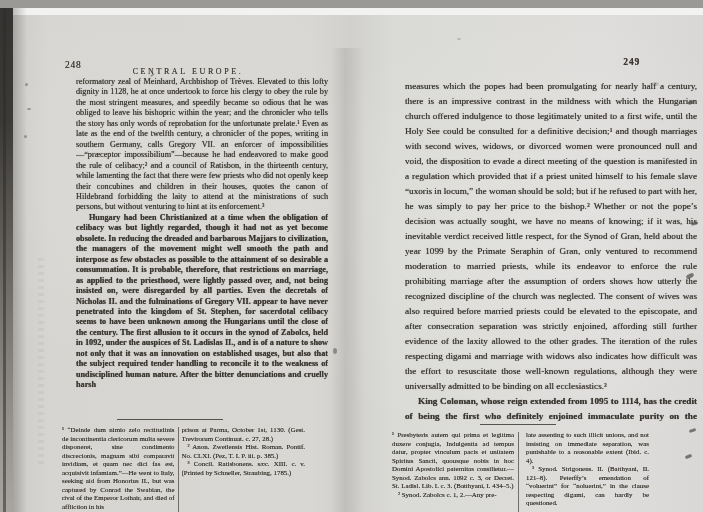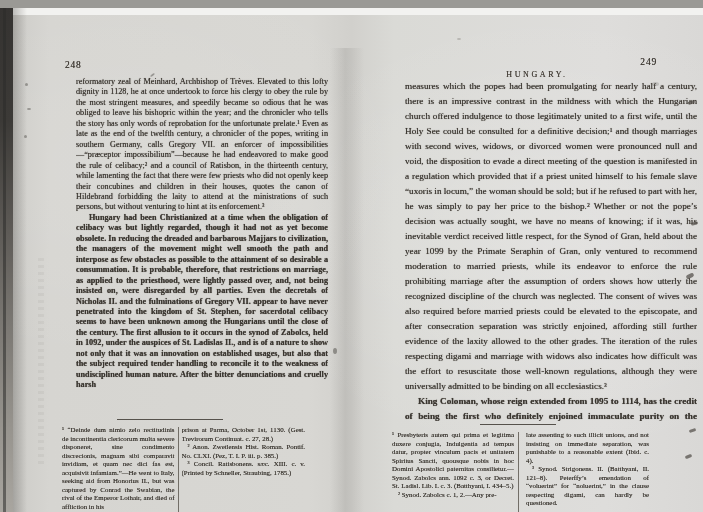--- a/index.html
+++ b/index.html
@@ -24,21 +24,21 @@
     background:repeating-linear-gradient(to bottom,#5a564f 0 3px,transparent 3px 7px);}
 
   .pg{position:absolute;color:#38342f;}
   .pg-left{left:62px;top:52px;width:252px;height:458px;}
   .pg-right{left:391px;top:50px;width:292px;height:462px;}
 
   .head{position:absolute;top:0;left:0;width:100%;text-align:center;}
   .runtitle{font-size:8px;letter-spacing:2.6px;color:#464039;text-shadow:0 0 .6px rgba(60,54,47,.8);}
   .pagenum{position:absolute;top:0;font-size:9.5px;letter-spacing:.8px;color:#3c3832;text-shadow:0 0 .6px rgba(60,54,47,.8);}
   .pg-left .pagenum{left:3px;}
-  .pg-right .pagenum{right:26px;top:-1px;}
+  .pg-right .pagenum{right:43px;top:-1px;font-weight:bold;}
   .pg-right .head{top:5px;}
 
   .bodytext{position:absolute;left:14px;overflow:hidden;text-align:justify;
     text-shadow:0 0 .7px rgba(58,52,46,.85);color:#3a3630;}
   .pg-left .bodytext{top:17px;width:252px;height:340px;font-size:8.2px;line-height:10.45px;}
   .pg-right .bodytext{top:21px;width:292px;height:342px;font-size:9.2px;line-height:15px;}
   .bodytext p{margin:0;}
   .bodytext p.indent{text-indent:13px;font-weight:bold;}
 
   .fnrule{position:absolute;height:1px;background:#56524c;}
@@ -68,43 +68,43 @@
 <div class="scan">
   <div class="top-edge"></div>
   <div class="binding-edge"></div>
   <div class="binding-line"></div>
   <div class="binding-fade"></div>
   <div class="gutter-shadow"></div>
   <div class="ghost-text"></div>
 
   <div class="pg pg-left">
     <span class="pagenum">248</span>
+    <div class="head">
+      <span class="runtitle">CENTRAL EUROPE.</span>
+    </div>
     <div class="bodytext">
       <p>reformatory zeal of Meinhard, Archbishop of Trèves.  Elevated to this lofty dignity in 1128, he at once undertook to force his clergy to obey the rule by the most stringent measures, and speedily became so odious that he was obliged to leave his bishopric within the year; and the chronicler who tells the story has only words of reprobation for the unfortunate prelate.¹  Even as late as the end of the twelfth century, a chronicler of the popes, writing in southern Germany, calls Gregory VII. an enforcer of impossibilities—“præceptor impossibilium”—because he had endeavored to make good the rule of celibacy;² and a council of Ratisbon, in the thirteenth century, while lamenting the fact that there were few priests who did not openly keep their concubines and children in their houses, quotes the canon of Hildebrand forbidding the laity to attend at the ministrations of such persons, but without venturing to hint at its enforcement.³</p>
       <p class="indent">Hungary had been Christianized at a time when the obligation of celibacy was but lightly regarded, though it had not as yet become obsolete.  In reducing the dreaded and barbarous Majjars to civilization, the managers of the movement might well smooth the path and interpose as few obstacles as possible to the attainment of so desirable a consummation.  It is probable, therefore, that restrictions on marriage, as applied to the priesthood, were lightly passed over, and, not being insisted on, were disregarded by all parties.  Even the decretals of Nicholas II. and the fulminations of Gregory VII. appear to have never penetrated into the kingdom of St. Stephen, for sacerdotal celibacy seems to have been unknown among the Hungarians until the close of the century.  The first allusion to it occurs in the synod of Zabolcs, held in 1092, under the auspices of St. Ladislas II., and is of a nature to show not only that it was an innovation on established usages, but also that the subject required tender handling to reconcile it to the weakness of undisciplined human nature.  After the bitter denunciations and cruelly harsh</p>
     </div>
     <div class="fnrule"></div>
     <div class="fns">
       <div class="fncol c1">
         <p>¹ “Deinde dum nimio zelo rectitudinis de incontinentia clericorum multa severe disponeret, sine condimento discrecionis, magnam sibi comparavit invidiam, et quam nec dici fas est, acquisivit infamiam.”—He went to Italy, seeking aid from Honorius II., but was captured by Conrad the Swabian, the rival of the Emperor Lothair, and died of affliction in his</p>
       </div>
       <div class="fndivider"></div>
       <div class="fncol c2">
         <p>prison at Parma, October 1st, 1130. (Gest. Trevirorum Continuat. c. 27, 28.)</p>
         <p>² Anon. Zwetlensis Hist. Roman. Pontif. No. CLXI. (Pez, T. I. P. iii. p. 385.)</p>
         <p>³ Concil. Ratisbonens. sæc. XIII. c. v. (Printed by Schneller, Straubing, 1785.)</p>
       </div>
     </div>
   </div>
 
   <div class="pg pg-right">
     <span class="pagenum">249</span>
-    <div class="head">
-      <span class="runtitle">HUNGARY.</span>
-    </div>
     <div class="bodytext">
       <p>measures which the popes had been promulgating for nearly half a century, there is an impressive contrast in the mildness with which the Hungarian church offered indulgence to those legitimately united to a first wife, until the Holy See could be consulted for a definitive decision;¹ and though marriages with second wives, widows, or divorced women were pronounced null and void, the disposition to evade a direct meeting of the question is manifested in a regulation which provided that if a priest united himself to his female slave “uxoris in locum,” the woman should be sold; but if he refused to part with her, he was simply to pay her price to the bishop.² Whether or not the pope’s decision was actually sought, we have no means of knowing; if it was, his inevitable verdict received little respect, for the Synod of Gran, held about the year 1099 by the Primate Seraphin of Gran, only ventured to recommend moderation to married priests, while its endeavor to enforce the rule prohibiting marriage after the assumption of orders shows how utterly the recognized discipline of the church was neglected.  The consent of wives was also required before married priests could be elevated to the episcopate, and after consecration separation was strictly enjoined, affording still further evidence of the laxity allowed to the other grades.  The iteration of the rules respecting digami and marriage with widows also indicates how difficult was the effort to resuscitate those well-known regulations, although they were universally admitted to be binding on all ecclesiastics.³</p>
       <p class="indent">King Coloman, whose reign extended from 1095 to 1114, has the credit of being the first who definitely enjoined immaculate purity on the Hungarian priesthood.  His laws, as collected by Alberic, have no dates, and therefore we are unable to affix precise epochs to them; but his legislation on the subject appears to have been progressive, for we find edicts containing injunctions respecting digami and irregular unions in terms which indicate that single marriages were not interfered with; and these may reasonably be deemed earlier</p>
     </div>
     <div class="fnrule"></div>
     <div class="fns">
       <div class="fncol c1">
         <p>¹ Presbyteris autem qui prima et legitima duxere conjugia, Indulgentia ad tempus datur, propter vinculum pacis et unitatem Spiritus Sancti, quousque nobis in hoc Domini Apostolici paternitas consilietur.—Synod. Zabolcs ann. 1092 c. 3, or Decret. St. Ladisl. Lib. I. c. 3.  (Batthyani, I. 434–5.)</p>
         <p>² Synod. Zabolcs c. 1, 2.—Any pre-</p>
       </div>

